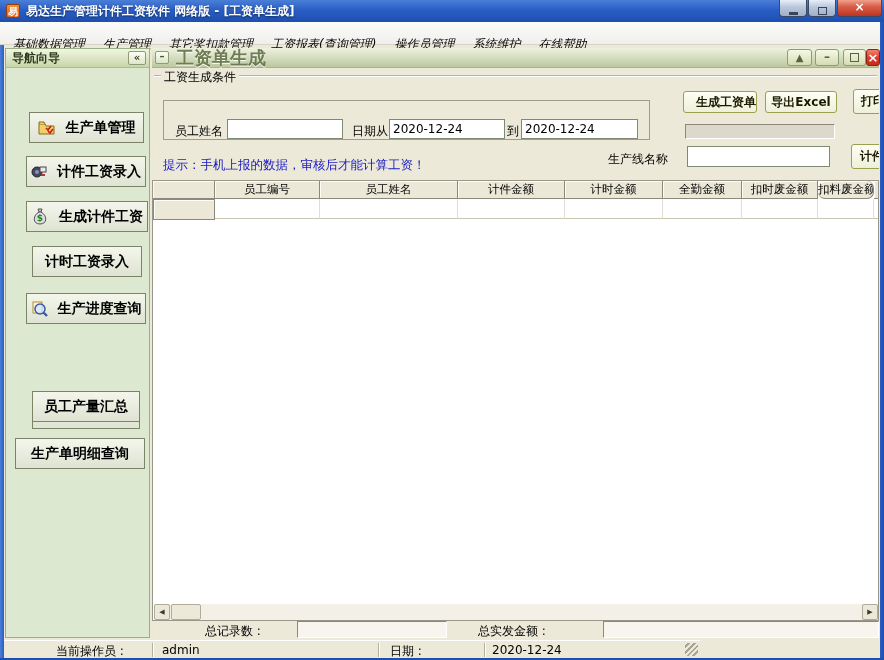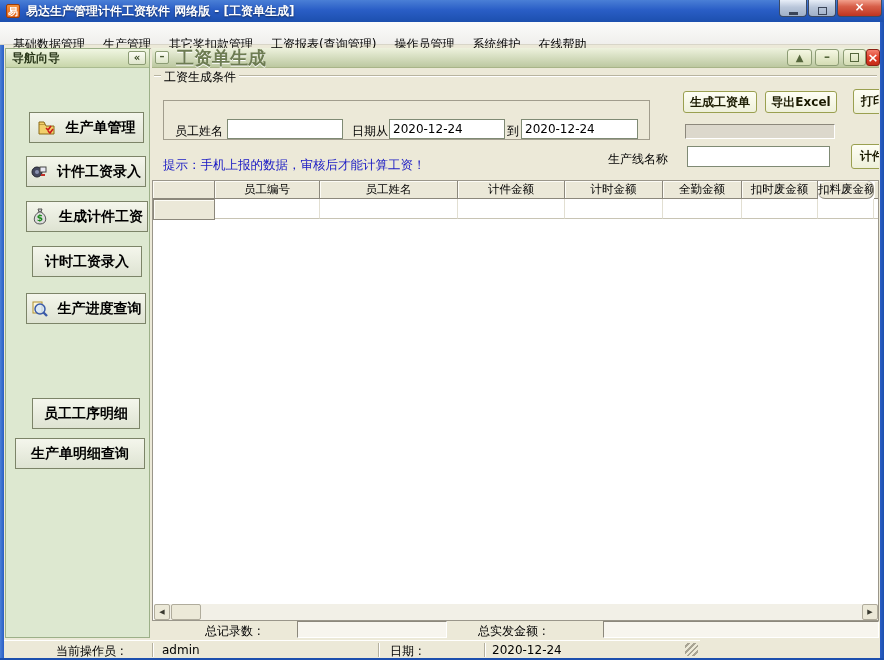--- a/index.html
+++ b/index.html
@@ -18,21 +18,21 @@
     border-radius:0 0 4px 4px; background:linear-gradient(#e8eef8,#b9c6da 45%,#9fb0c8);
     text-align:center; }
   .winbtn .bar { display:inline-block; width:9px; height:3px; background:#3a4458; margin-top:8px; }
   .winbtn .box { display:inline-block; width:9px; height:8px; border:1px solid #3a4458; margin-top:4px; background:transparent; }
   .winbtn.close { background:linear-gradient(#f2a08c,#d8604a 40%,#c03420); color:#fff;
     font-size:12px; font-weight:bold; line-height:15px; }
 
   .menubar { position:absolute; left:0; top:22px; width:884px; height:23px;
     background:linear-gradient(#fbfbfa,#f0efec); border-bottom:1px solid #d8d5c8;
     display:flex; align-items:center; padding-left:4px; }
-  .menu-item { font-size:12px; color:#000; padding:17px 9px; height:23px; line-height:23px; cursor:default; white-space:nowrap; }
+  .menu-item { font-size:12px; color:#000; padding:17px 9px; height:23px; line-height:23px; cursor:default; white-space:nowrap;font-style:italic; }
 
   .frame-left  { position:absolute; left:0; top:45px; width:4px; height:613px; background:linear-gradient(90deg,#4a7fd6,#2a5ec6); }
   .frame-right { position:absolute; left:880px; top:22px; width:4px; height:636px; background:linear-gradient(90deg,#2a5ec6,#1c4fae); }
   .frame-bottom{ position:absolute; left:0; top:658px; width:884px; height:2px; background:#1c4fae; }
 
   
   .sidebar { position:absolute; left:5px; top:48px; width:145px; height:590px;
     background:#dde8d0; border:1px solid #9cb088; }
   .sidebar-caption { position:relative; height:19px;
     background:linear-gradient(#f0f6e2,#c8d6aa); border-bottom:1px solid #aabb90;
@@ -177,20 +177,23 @@
           <circle cx="9" cy="8" r="5" fill="rgba(210,230,255,.75)" stroke="#3a5aa8" stroke-width="1.5"></circle>
           <line x1="12.5" y1="11.5" x2="16" y2="15" stroke="#3a5aa8" stroke-width="2.4"></line>
         </svg>
       <span>生产进度查询</span>
     </div>
 
     <div class="side-btn" style="left:26px; top:305px; width:108px;margin-top:44px;">
       <span>员工工序明细</span>
     </div>
 
+    <div class="side-btn" style="left:26px; top:342px; width:108px;">
+      <span>员工产量汇总</span>
+    </div>
 
     <div class="side-btn" style="left:9px; top:389px; width:130px;">
       <span>生产单明细查询</span>
     </div>
   </div>
 
   <div class="mdi-caption">
     <span class="doc-restore-btn">–</span>
     <span class="mdi-title">工资单生成</span>
   </div>
@@ -204,21 +207,21 @@
     <div class="group-title">工资生成条件</div>
 
     <div class="cond-panel"></div>
     <div class="lbl" style="left:23px; top:55px;">员工姓名</div>
     <input class="tinput" style="left: 75px; top: 51px; width: 116px; height: 20px;" value="">
     <div class="lbl" style="left:200px; top:55px;">日期从</div>
     <input class="tinput" style="left: 237px; top: 51px; width: 116px; height: 20px;" value="2020-12-24">
     <div class="lbl" style="left:355px; top:55px;">到</div>
     <input class="tinput" style="left: 369px; top: 51px; width: 117px; height: 20px;" value="2020-12-24">
 
-    <div class="xpbtn" style="left:531px; top:23px; width:74px; height:22px; line-height:20px;">生成工资单</div>
+    <div class="xpbtn" style="left:531px; top:23px; width:74px; height:22px; line-height:20px;text-align:right;">生成工资单</div>
     <div class="xpbtn" style="left:613px; top:23px; width:72px; height:22px; line-height:20px;">导出Excel</div>
     <div class="xpbtn" style="left:701px; top:21px; width:40px; height:25px; line-height:23px;">打印</div>
 
     <div class="gray-field"></div>
 
     <div class="hint">提示：手机上报的数据，审核后才能计算工资！</div>
 
     <div class="lbl" style="left:456px; top:83px;">生产线名称</div>
     <input class="tinput" style="left: 535px; top: 78px; width: 143px; height: 21px;" value="">
     <div class="xpbtn" style="left:699px; top:76px; width:42px; height:25px; line-height:23px;">计件</div>

